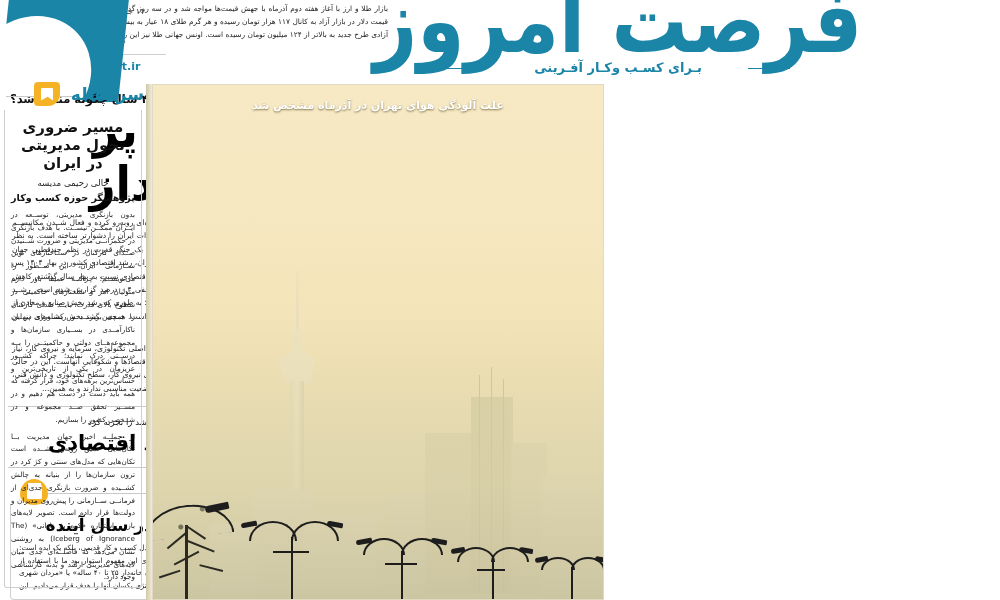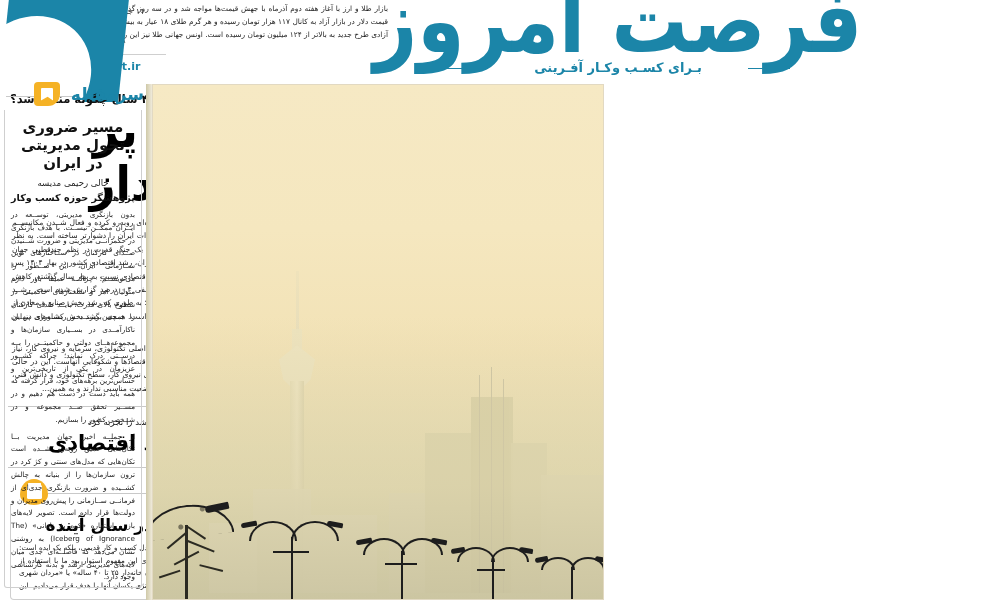--- a/index.html
+++ b/index.html
@@ -386,20 +386,21 @@
           <span class="branch" style="left:18px;bottom:40px;width:28px;height:2px;transform:rotate(-28deg);"></span>
           <span class="branch" style="left:30px;bottom:52px;width:30px;height:2px;transform:rotate(22deg);"></span>
           <span class="branch" style="left:10px;bottom:58px;width:26px;height:2px;transform:rotate(-40deg);"></span>
           <span class="branch" style="left:28px;bottom:66px;width:24px;height:2px;transform:rotate(34deg);"></span>
           <span class="branch" style="left:4px;bottom:24px;width:22px;height:2px;transform:rotate(-18deg);"></span>
           <span class="branch" style="left:44px;bottom:30px;width:24px;height:2px;transform:rotate(14deg);"></span>
         </div>
       </div>
 
       <div class="photo-caption">
+        <div class="photo-kicker">علت آلودگی هوای تهران در آذرماه مشخص شد</div>
       </div>
     </div>
 
     <div class="col-right">
       <div class="edge"></div>
 
       <div class="sr-band">
         <span class="ln"></span>
         <span class="t">سرمقاله</span>
         <span class="bi">

